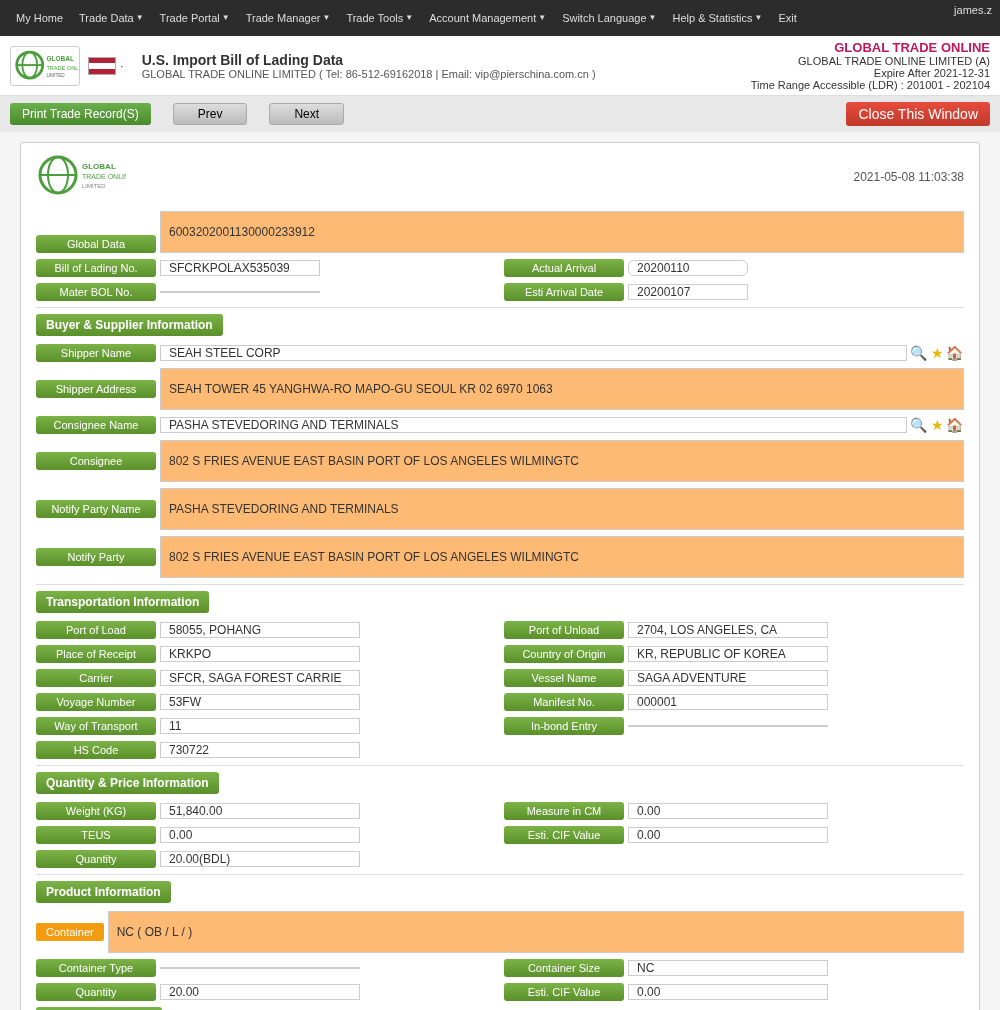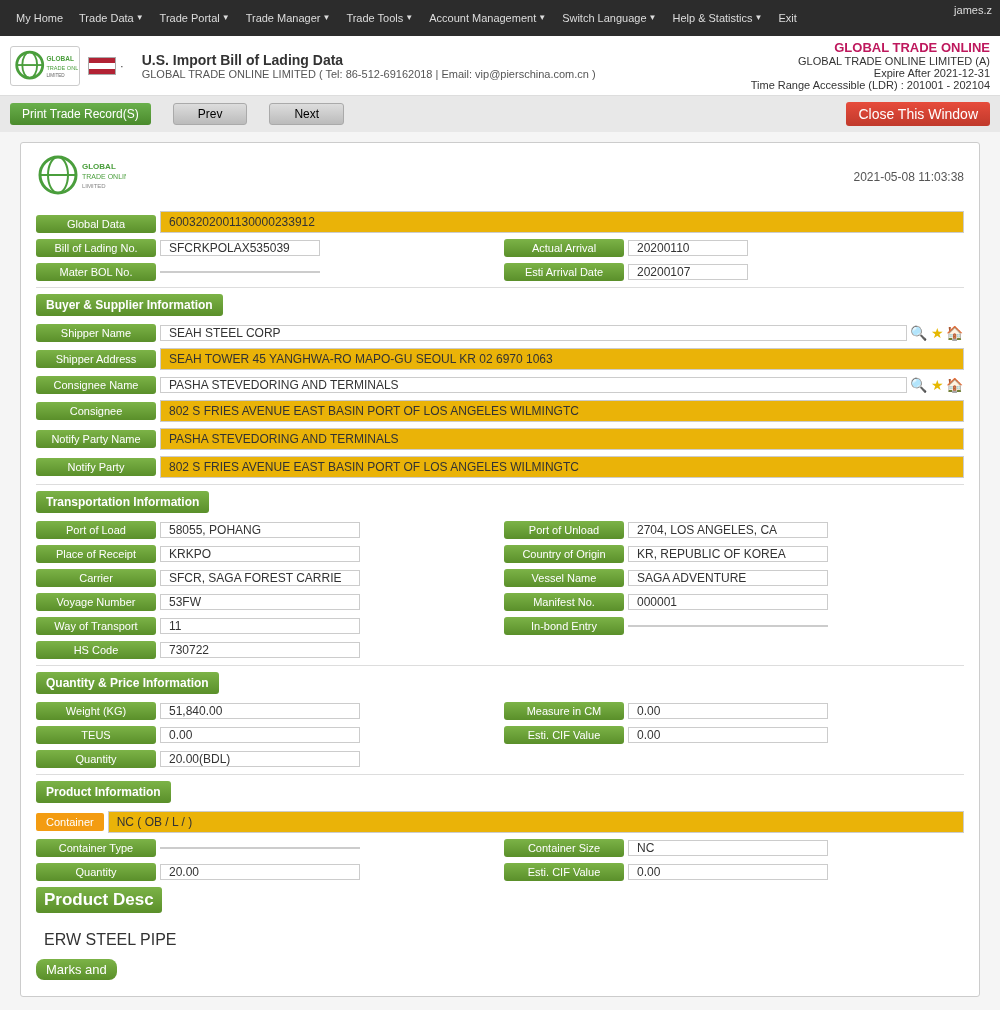--- a/index.html
+++ b/index.html
@@ -38,21 +38,21 @@
     .record-card { background: #fff; border: 1px solid #ccc; border-radius: 3px; padding: 10px 15px; margin-bottom: 10px; }
 
     
     .record-header { display: flex; justify-content: space-between; align-items: center; margin-bottom: 10px; }
     .record-datetime { color: #555; font-size: 12px; }
 
     
     .info-row { display: flex; align-items: center; margin-bottom: 6px; }
     .label-btn { background: linear-gradient(to bottom, #7cb347, #5a8f2a); color: #fff; border: none; padding: 3px 8px; border-radius: 3px; font-size: 11px; min-width: 120px; text-align: center; white-space: nowrap; }
     .info-value { border: 1px solid #ccc; padding: 0 8px; min-width: 200px; font-size: 12px; color: #333; background: #fff; margin-left: 4px; }
-    .info-value-wide { border: 1px solid #ccc; padding: 3px 8px; flex: 1; font-size: 12px; color: #333; background: #eab308; margin-left: 4px; }
+    .info-value-wide { border: 1px solid #ccc; padding: 13px 8px; flex: 1; font-size: 12px; color: #333; background: #fdba74; margin-left: 4px; }
 
     
     .section-header { background: linear-gradient(to bottom, #7cb347, #5a8f2a); color: #fff; padding: 4px 10px; border-radius: 3px; font-size: 12px; font-weight: bold; display: inline-block; margin-bottom: 8px; }
 
     
     .two-col-row { display: flex; gap: 8px; margin-bottom: 6px; }
     .col-half { flex: 1; display: flex; align-items: center; }
 
     
     .shipper-row { display: flex; align-items: center; margin-bottom: 6px; }
@@ -146,21 +146,21 @@
       <span class="info-value-wide">6003202001130000233912</span>
     </div>
 
     <div class="two-col-row">
       <div class="col-half">
         <button class="label-btn">Bill of Lading No.</button>
         <span class="info-value" style="min-width:160px;">SFCRKPOLAX535039</span>
       </div>
       <div class="col-half">
         <button class="label-btn">Actual Arrival</button>
-        <span class="info-value" style="min-width:120px;">20200110</span>
+        <span class="info-value" style="min-width:120px;border-radius:6px;">20200110</span>
       </div>
     </div>
 
     <div class="two-col-row">
       <div class="col-half">
         <button class="label-btn">Mater BOL No.</button>
         <span class="info-value" style="min-width:160px;"></span>
       </div>
       <div class="col-half">
         <button class="label-btn">Esti Arrival Date</button>

